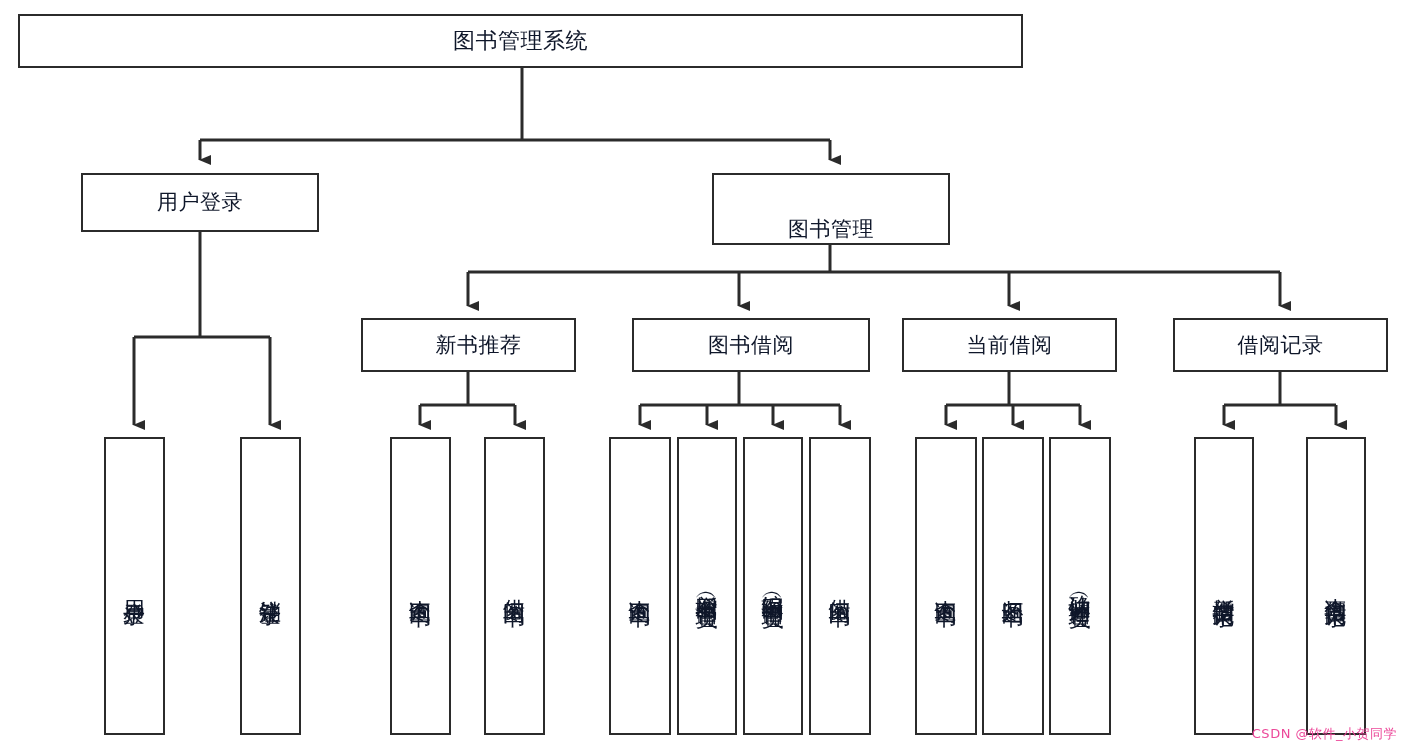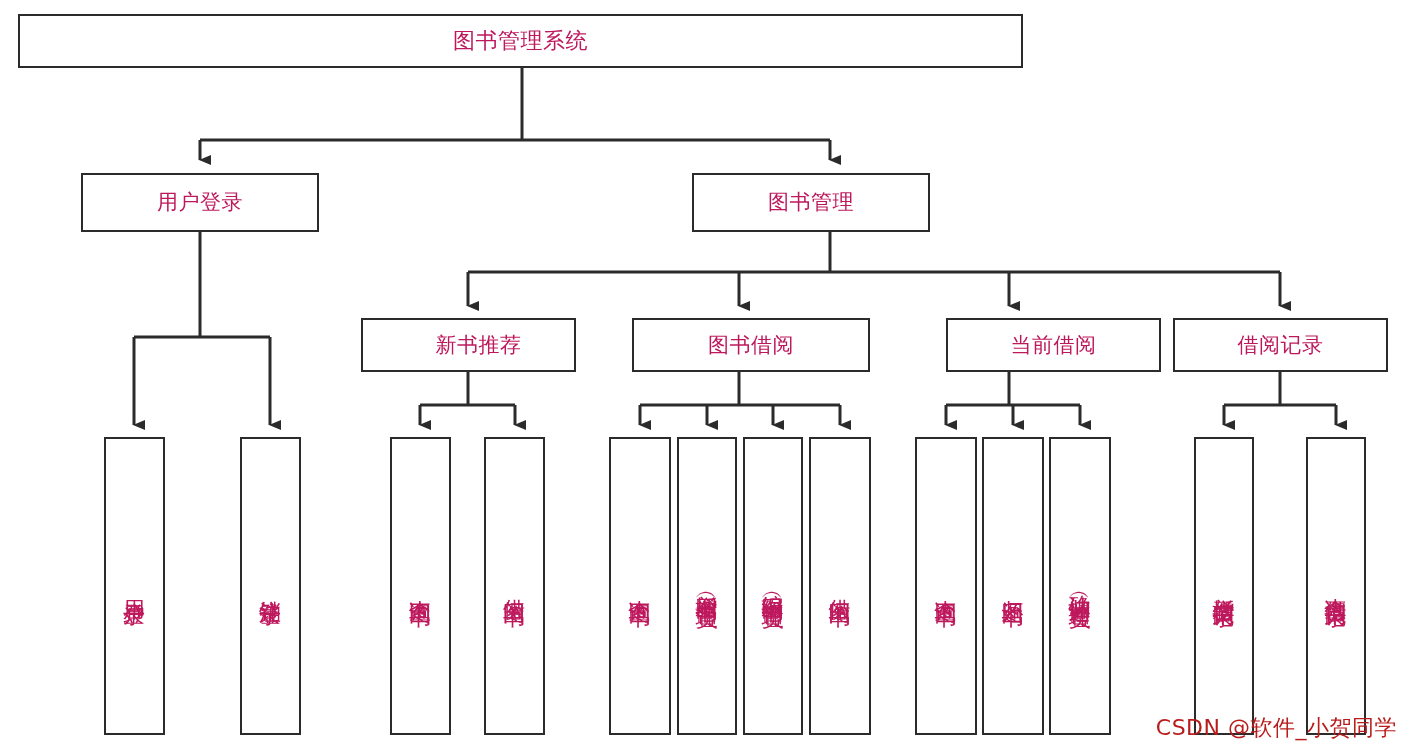--- a/index.html
+++ b/index.html
@@ -32,21 +32,21 @@
     background: #ffffff;
     display: flex;
     align-items: center;
     justify-content: center;
     color: #3c3c3c;
   }
   .node .lbl {
     display: block;
     text-align: center;
     line-height: 1.28;
-    color: #be185d;
+    color: #0f172a;
   }
   .node.horiz .lbl {
     writing-mode: horizontal-tb;
     font-size: 21px;
     letter-spacing: 0.5px;
   }
   .node.vert {
     align-items: center;
     justify-content: center;
   }
@@ -56,22 +56,22 @@
     font-size: 22px;
     line-height: 1.05;
     letter-spacing: 2px;
     max-height: 270px;
   }
   .node.root .lbl { font-size: 22px; }
   .watermark {
     position: absolute;
     right: 8px;
     bottom: 4px;
-    font-size: 22px;
-    color: #b91c1c;
+    font-size: 13px;
+    color: #ec4899;
     letter-spacing: 0.5px;
     white-space: nowrap;
   }
 </style>
 </head>
 <body>
 
 <div id="canvas">
 
   <svg id="wires" viewBox="0 0 1405 747">
@@ -126,31 +126,31 @@
     </g>
   </svg>
 
   <div class="node horiz root" style="left:18px; top:14px; width:1005px; height:54px;">
     <span class="lbl">图书管理系统</span>
   </div>
 
   <div class="node horiz" style="left:81px; top:173px; width:238px; height:59px;">
     <span class="lbl">用户登录</span>
   </div>
-  <div class="node horiz" style="left:692px; top:173px; width:238px; height:59px;">
+  <div class="node horiz" style="left:712px; top:173px; width:238px; height:72px;align-items:flex-end;">
     <span class="lbl">图书管理</span>
   </div>
 
   <div class="node horiz" style="left:361px; top:318px; width:215px; height:54px;padding-left:20px;">
     <span class="lbl">新书推荐</span>
   </div>
   <div class="node horiz" style="left:632px; top:318px; width:238px; height:54px;">
     <span class="lbl">图书借阅</span>
   </div>
-  <div class="node horiz" style="left:902px; top:318px; width:215px; height:54px;margin-left:44px;">
+  <div class="node horiz" style="left:902px; top:318px; width:215px; height:54px;">
     <span class="lbl">当前借阅</span>
   </div>
   <div class="node horiz" style="left:1173px; top:318px; width:215px; height:54px;justify-content:center;">
     <span class="lbl">借阅记录</span>
   </div>
 
   <div class="node vert" style="left:104px; top:437px; width:61px; height:298px;">
     <span class="lbl">用户登录</span>
   </div>
   <div class="node vert" style="left:240px; top:437px; width:61px; height:298px;">

